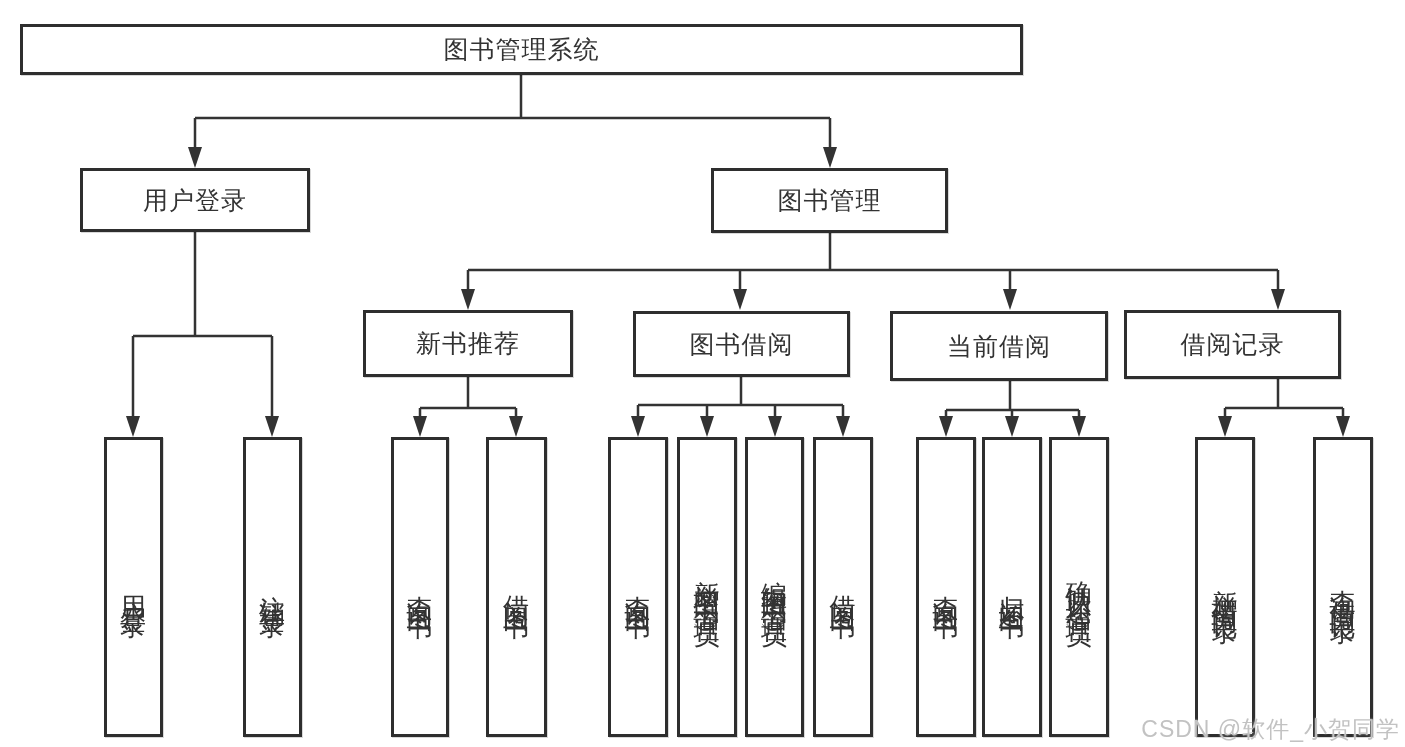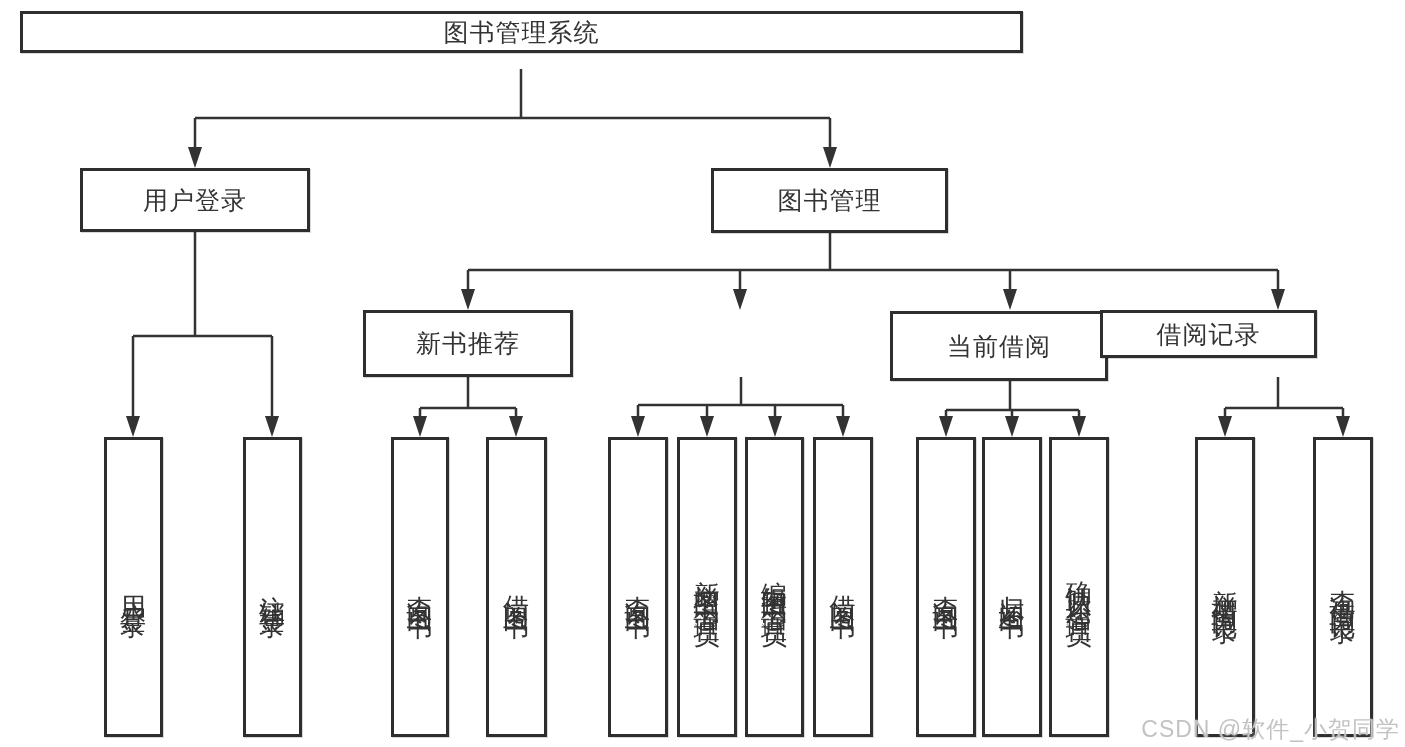--- a/index.html
+++ b/index.html
@@ -92,38 +92,41 @@
       <polygon points="700,416 714,416 707,437"></polygon>
       <polygon points="768,416 782,416 775,437"></polygon>
       <polygon points="836,416 850,416 843,437"></polygon>
       <polygon points="939,416 953,416 946,437"></polygon>
       <polygon points="1005,416 1019,416 1012,437"></polygon>
       <polygon points="1072,416 1086,416 1079,437"></polygon>
       <polygon points="1218,416 1232,416 1225,437"></polygon>
       <polygon points="1336,416 1350,416 1343,437"></polygon>
     </svg>
 
-  <div class="box" style="left:20px;top:11px;width:1003px;height:42px">
+  <div class="box" style="left:20px;top:24px;width:1003px;height:51px">
     <span>图书管理系统</span>
   </div>
 
   <div class="box" style="left:80px;top:168px;width:230px;height:64px">
     <span>用户登录</span>
   </div>
   <div class="box" style="left:363px;top:310px;width:210px;height:67px">
     <span>新书推荐</span>
   </div>
 
   <div class="box" style="left:711px;top:168px;width:237px;height:65px">
     <span>图书管理</span>
   </div>
+  <div class="box" style="left:633px;top:311px;width:217px;height:66px">
+    <span>图书借阅</span>
+  </div>
   <div class="box" style="left:890px;top:311px;width:218px;height:70px">
     <span>当前借阅</span>
   </div>
-  <div class="box" style="left:1100px;top:310px;width:217px;height:48px">
+  <div class="box" style="left:1124px;top:310px;width:217px;height:69px">
     <span>借阅记录</span>
   </div>
 
   <div class="box vbox" style="left:104px;top:437px;width:59px;height:300px">
     <span class="vtext">用户登录</span>
   </div>
   <div class="box vbox" style="left:243px;top:437px;width:59px;height:300px">
     <span class="vtext">注销登录</span>
   </div>
 

